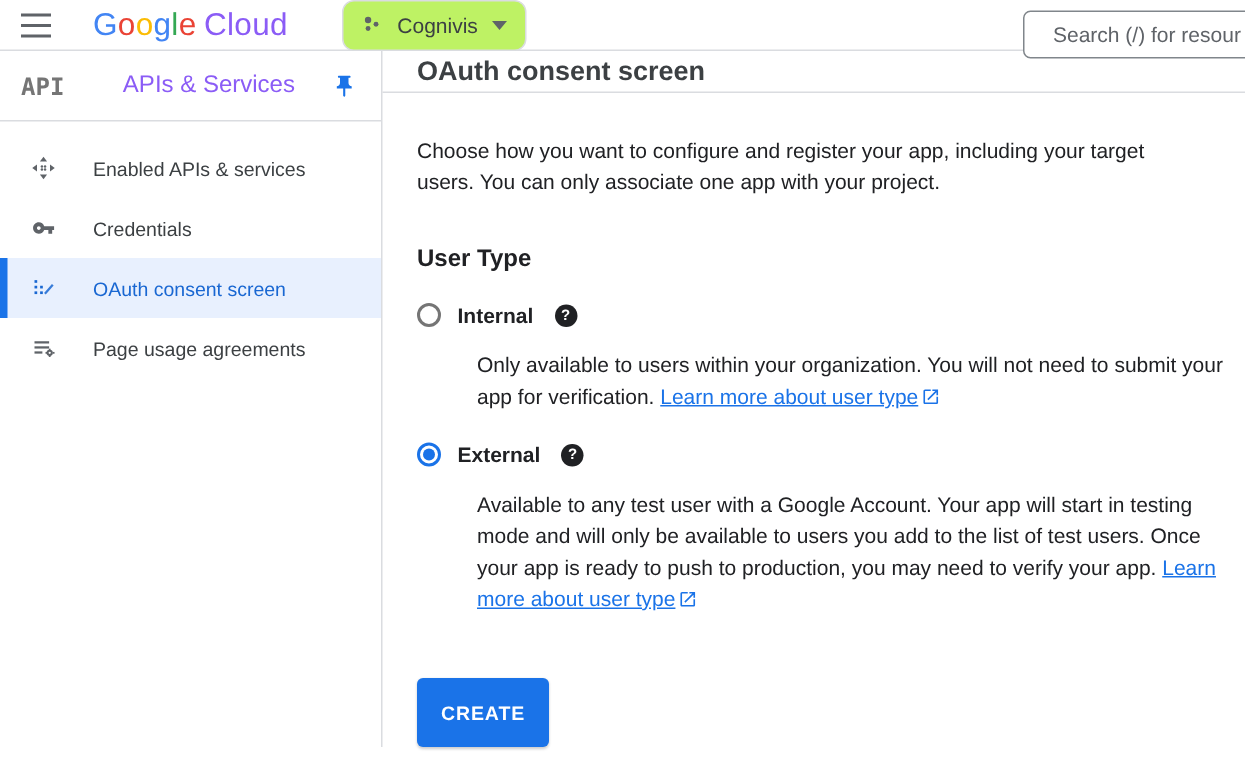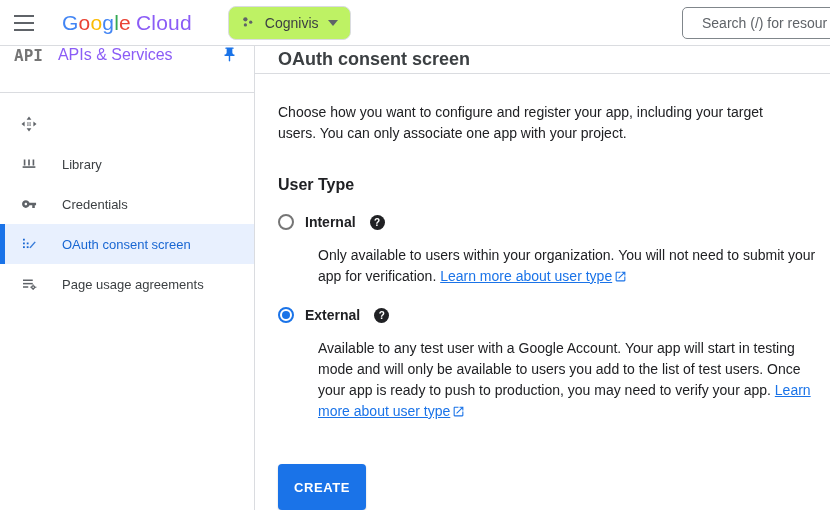--- a/index.html
+++ b/index.html
@@ -1,20 +1,20 @@
 <!DOCTYPE html>
 <html><head>
 <meta charset="utf-8">
 <style>
   * { margin: 0; padding: 0; box-sizing: border-box; }
   html, body { width: 830px; height: 510px; overflow: hidden; background: #fff;
     font-family: "Liberation Sans", sans-serif; color: #202124; }
 
   
-  .topbar { position: relative; height: 46px; background: #fff;
+  .topbar { position: relative; height: 34px; background: #fff;
     border-bottom: 1px solid #dadce0; display: flex; align-items: center; }
   .hamburger { width: 44px; height: 46px; display: flex; flex-direction: column;
     justify-content: center; align-items: center; gap: 5px; cursor: pointer; margin-left: 2px; }
   .hamburger span { display: block; width: 20px; height: 2px; background: #5f6368; }
   .logo { display: flex; align-items: baseline; font-size: 21px; margin-left: 16px;
     letter-spacing: 0.2px; white-space: nowrap; }
   .logo .suffix { color: #8b5cf6; margin-left: 5px; }
   .project-btn { display: flex; align-items: center; gap: 9px; margin-left: 36px;
     height: 34px; padding: 0 12px 0 10px; border: 1px solid #dadce0; border-radius: 8px;
     background: #bef264; font-size: 14px; color: #3c4043; cursor: pointer; }
@@ -25,21 +25,21 @@
     padding: 0 12px 0 19px; outline: none; background: #fff;
     font-family: "Liberation Sans", sans-serif; }
   .search-box::placeholder { color: #5f6368; opacity: 1; }
 
   
   .shell { display: flex; height: 464px; }
 
   
   .sidebar { width: 255px; border-right: 1px solid #dadce0; background: #fff; flex: none; }
   .sidebar-header { height: 47px; border-bottom: 1px solid #dadce0; display: flex;
-    align-items: flex-start; padding: 0 16px 0 14px; }
+    align-items: center; padding: 0 16px 0 14px; gap: 24px; }
   .api-mark { font-family: "DejaVu Sans Mono", monospace; font-weight: bold;
     font-size: 16px; color: #757575; letter-spacing: 0px; }
   .sidebar-title { font-size: 16px; color: #8b5cf6; margin-left: 15px; }
   .pin { margin-left: auto; display: flex; cursor: pointer; }
   .nav { padding-top: 11px; }
   .nav-item { height: 40px; display: flex; align-items: center; padding-left: 20px;
     cursor: pointer; font-size: 13px; color: #3c4043; }
   .nav-item .nicon { width: 18px; height: 18px; flex: none; display: flex;
     align-items: center; justify-content: center; }
   .nav-item .nlabel { margin-left: 24px; white-space: nowrap; }
@@ -118,33 +118,23 @@
             <path d="M12 2 L15.2 6.2 H8.8 Z"></path>
             <path d="M12 22 L8.8 17.8 H15.2 Z"></path>
             <path d="M2 12 L6.2 8.8 V15.2 Z"></path>
             <path d="M22 12 L17.8 15.2 V8.8 Z"></path>
             <circle cx="10.6" cy="10.6" r="1.1"></circle>
               <circle cx="13.4" cy="10.6" r="1.1"></circle>
             <circle cx="10.6" cy="13.4" r="1.1"></circle>
               <circle cx="13.4" cy="13.4" r="1.1"></circle>
           </svg>
         </span>
-      </div>
-
-      <div class="nav-item">
-        <span class="nicon">
-          <svg width="18" height="18" viewBox="0 0 24 24" fill="#5f6368">
-            <rect x="5" y="6" width="2.2" height="8"></rect>
-            <rect x="10.9" y="6" width="2.2" height="8"></rect>
-            <rect x="16.8" y="6" width="2.2" height="8"></rect>
-            <rect x="3.5" y="15" width="17" height="2.2"></rect>
-          </svg>
-        </span>
-        <span class="nlabel">Library</span>
-      </div>
+        <span class="nlabel">Enabled APIs &amp; services</span>
+      </div>
+
 
       <div class="nav-item">
         <span class="nicon">
           <svg width="18" height="18" viewBox="0 0 24 24" fill="#5f6368">
             <path d="M12.65 10C11.83 7.67 9.61 6 7 6c-3.31 0-6 2.69-6 6s2.69 6 6 6c2.61 0 4.83-1.67 5.65-4H17v4h4v-4h2v-4H12.65zM7 14c-1.1 0-2-.9-2-2s.9-2 2-2 2 .9 2 2-.9 2-2 2z" transform="scale(0.85) translate(2.2,2.2)"></path>
           </svg>
         </span>
         <span class="nlabel">Credentials</span>
       </div>
 

